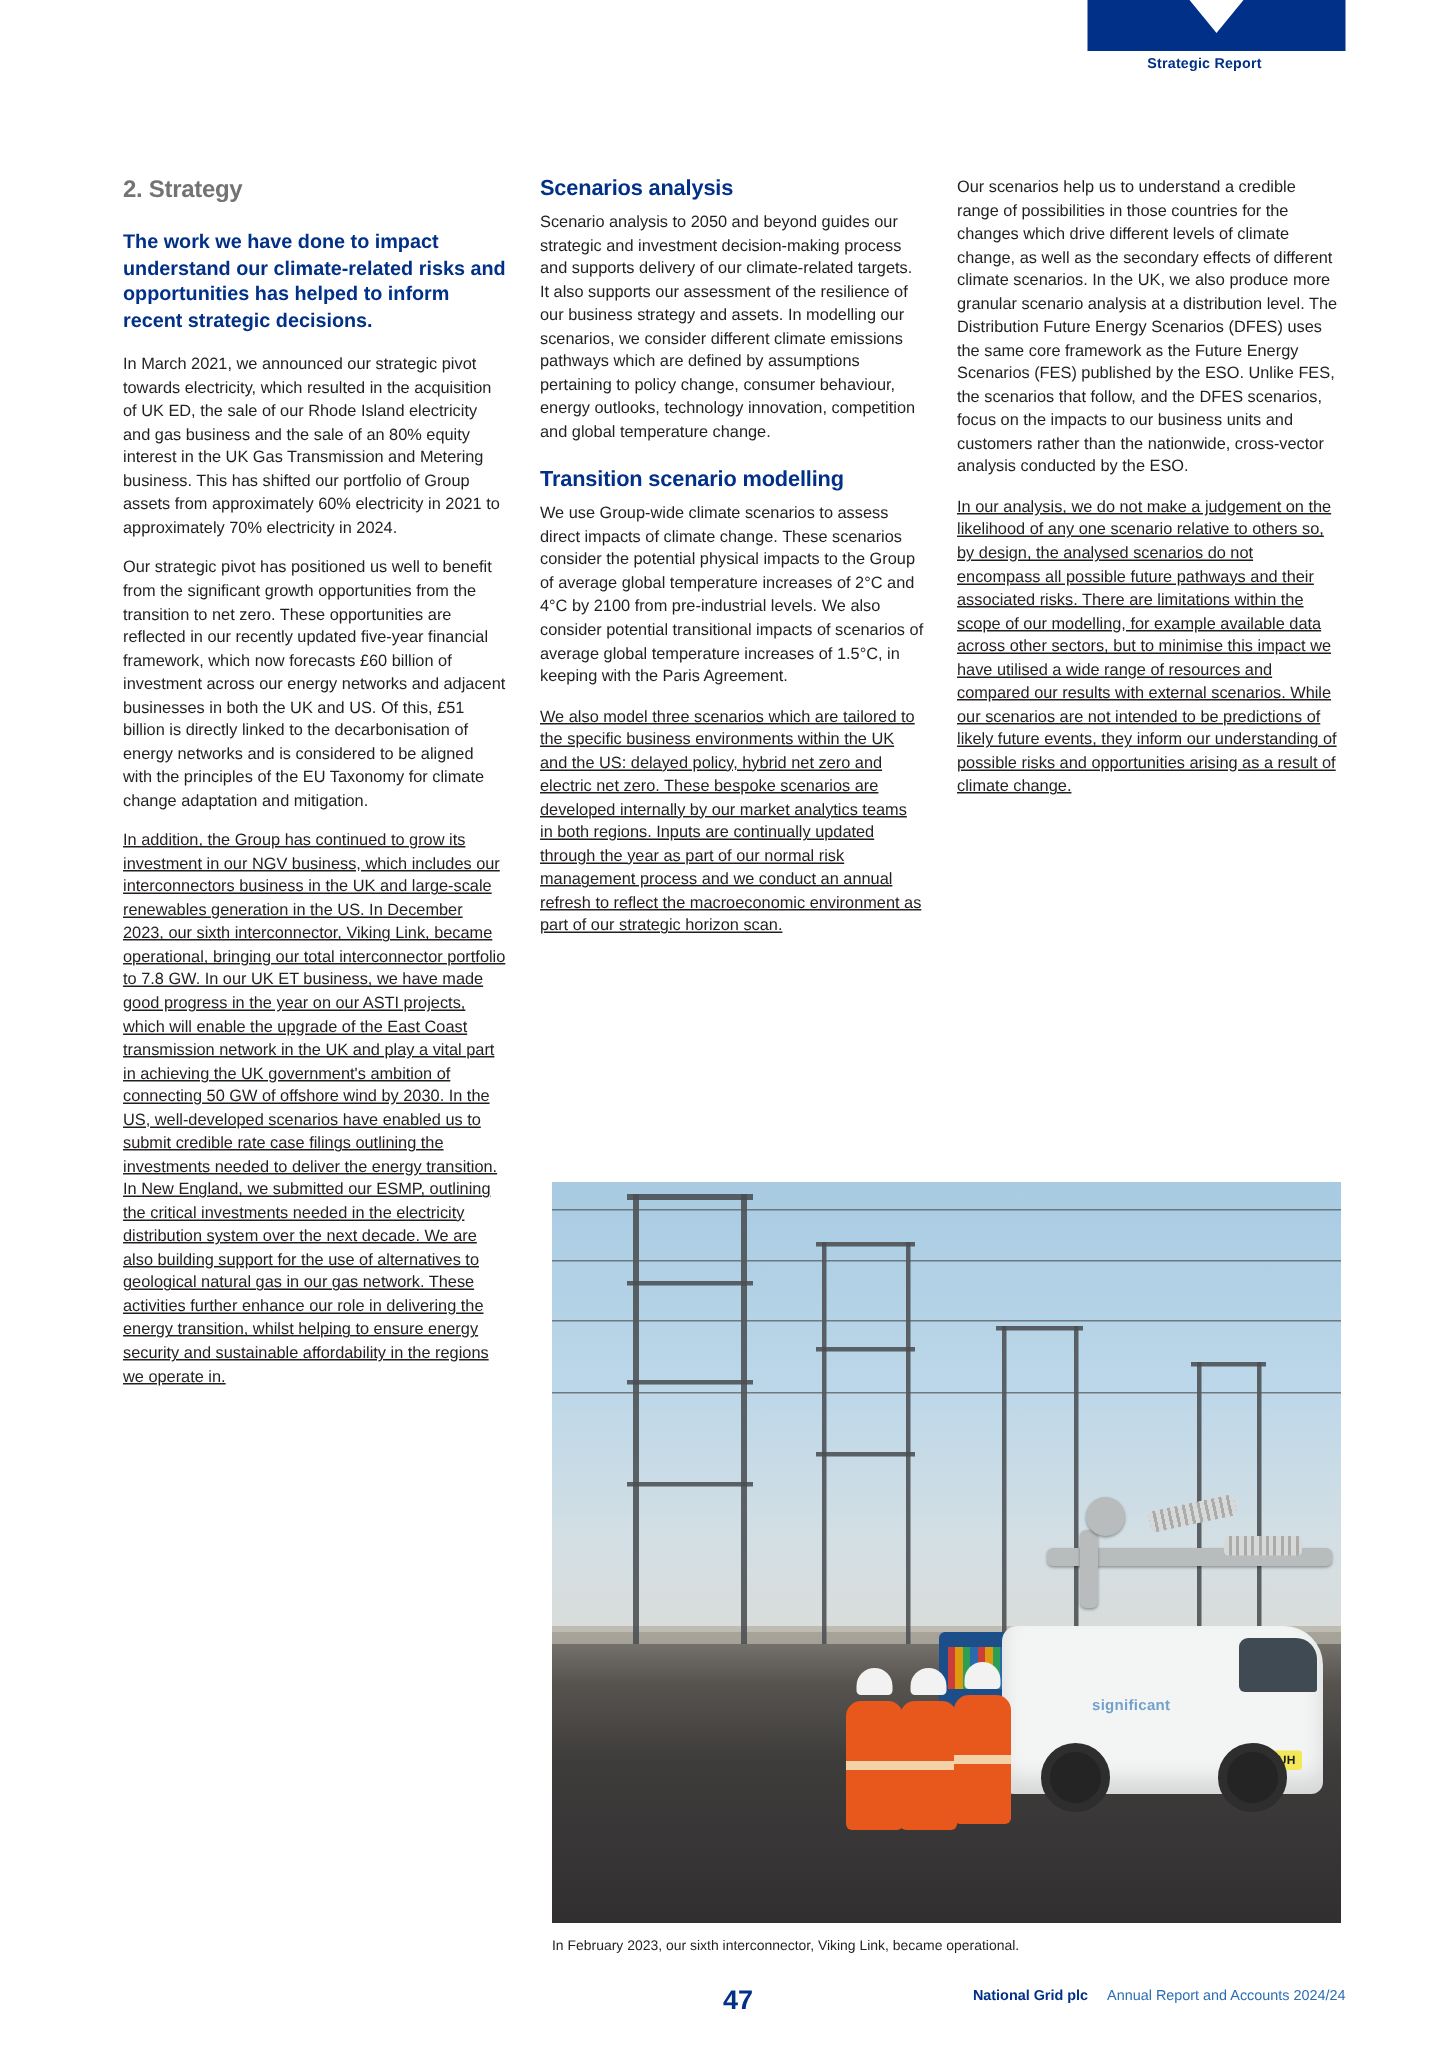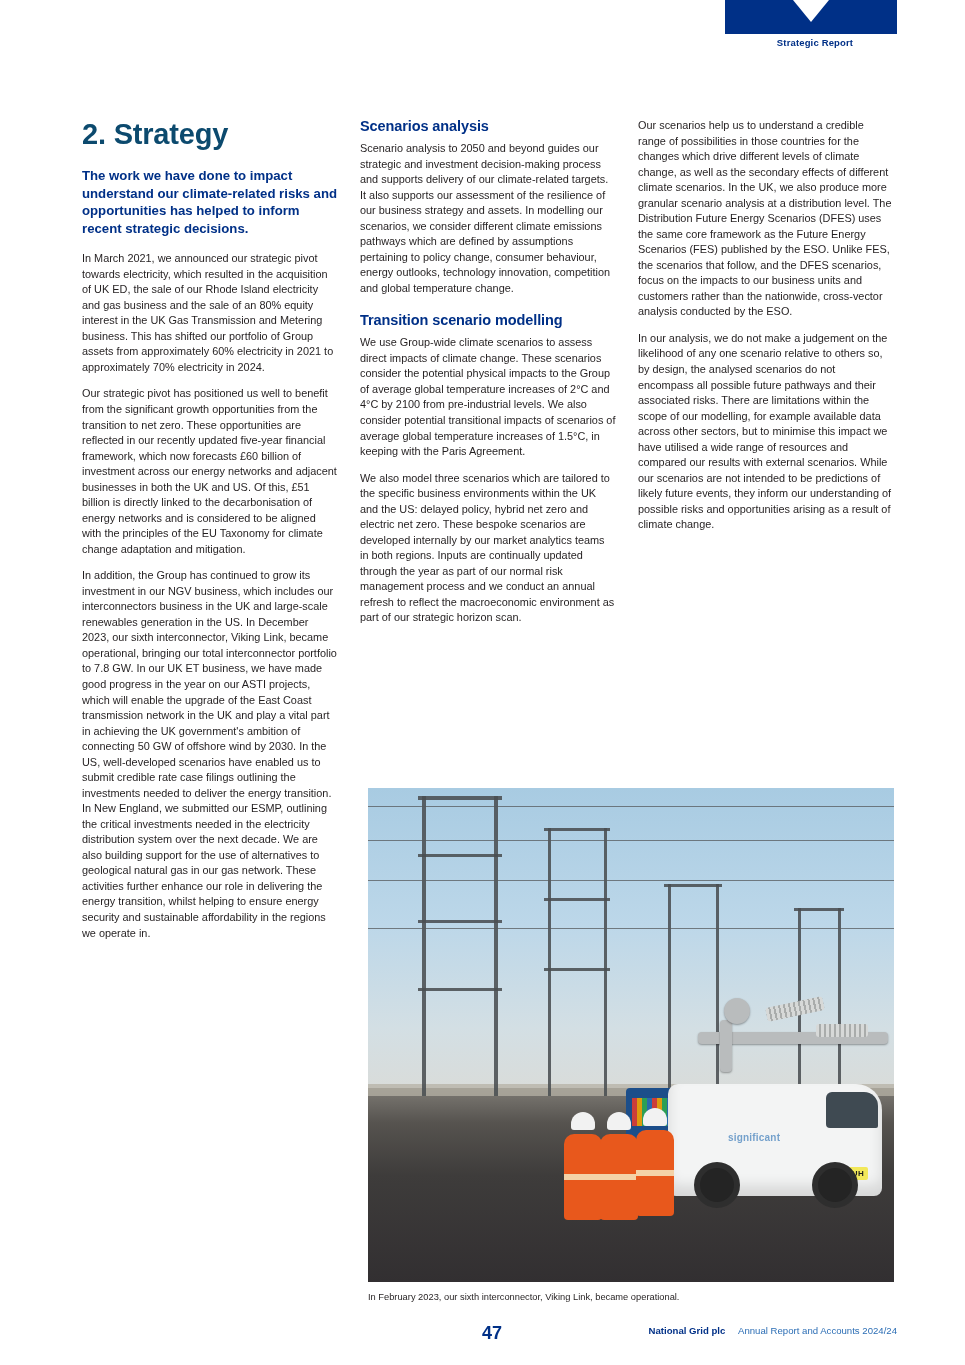--- a/index.html
+++ b/index.html
@@ -32,21 +32,21 @@
     transform: translateX(-50%);
     width: 0;
     height: 0;
     border-left: 18px solid transparent;
     border-right: 18px solid transparent;
     border-top: 22px solid #ffffff;
   }
   .header-label {
     position: absolute;
     top: 37px;
-    right: 64px;
+    right: 76px;
     width: 172px;
     text-align: center;
     font-size: 9.5px;
     font-weight: bold;
     color: #003087;
     letter-spacing: 0.15px;
   }
 
   
   .page {
@@ -57,23 +57,23 @@
   }
   .columns {
     display: flex;
     gap: 22px;
   }
   .col {
     width: 256px;
   }
 
   h1.title {
-    font-size: 29px;
-    font-weight: bold;
-    color: #0c4a6e;
+    font-size: 16px;
+    font-weight: bold;
+    color: #737373;
     margin: 0 0 16px 0;
     letter-spacing: -0.2px;
   }
 
   .standfirst {
     font-size: 13.2px;
     line-height: 1.33;
     font-weight: bold;
     color: #003087;
     margin: 0 0 14px 0;
@@ -90,21 +90,21 @@
     margin-top: 16px;
   }
 
   p.body {
     font-size: 10.9px;
     line-height: 1.425;
     margin: 0 0 11px 0;
     color: #231f20;
     text-align: left;
   }
-  p.body:last-child { margin-bottom: 0; }
+  p.body:last-child { margin-bottom: 0; text-decoration: underline; }
 
   
   .figure {
     position: absolute;
     left: 368px;
     top: 788px;
     width: 526px;
   }
   .photo {
     position: relative;

